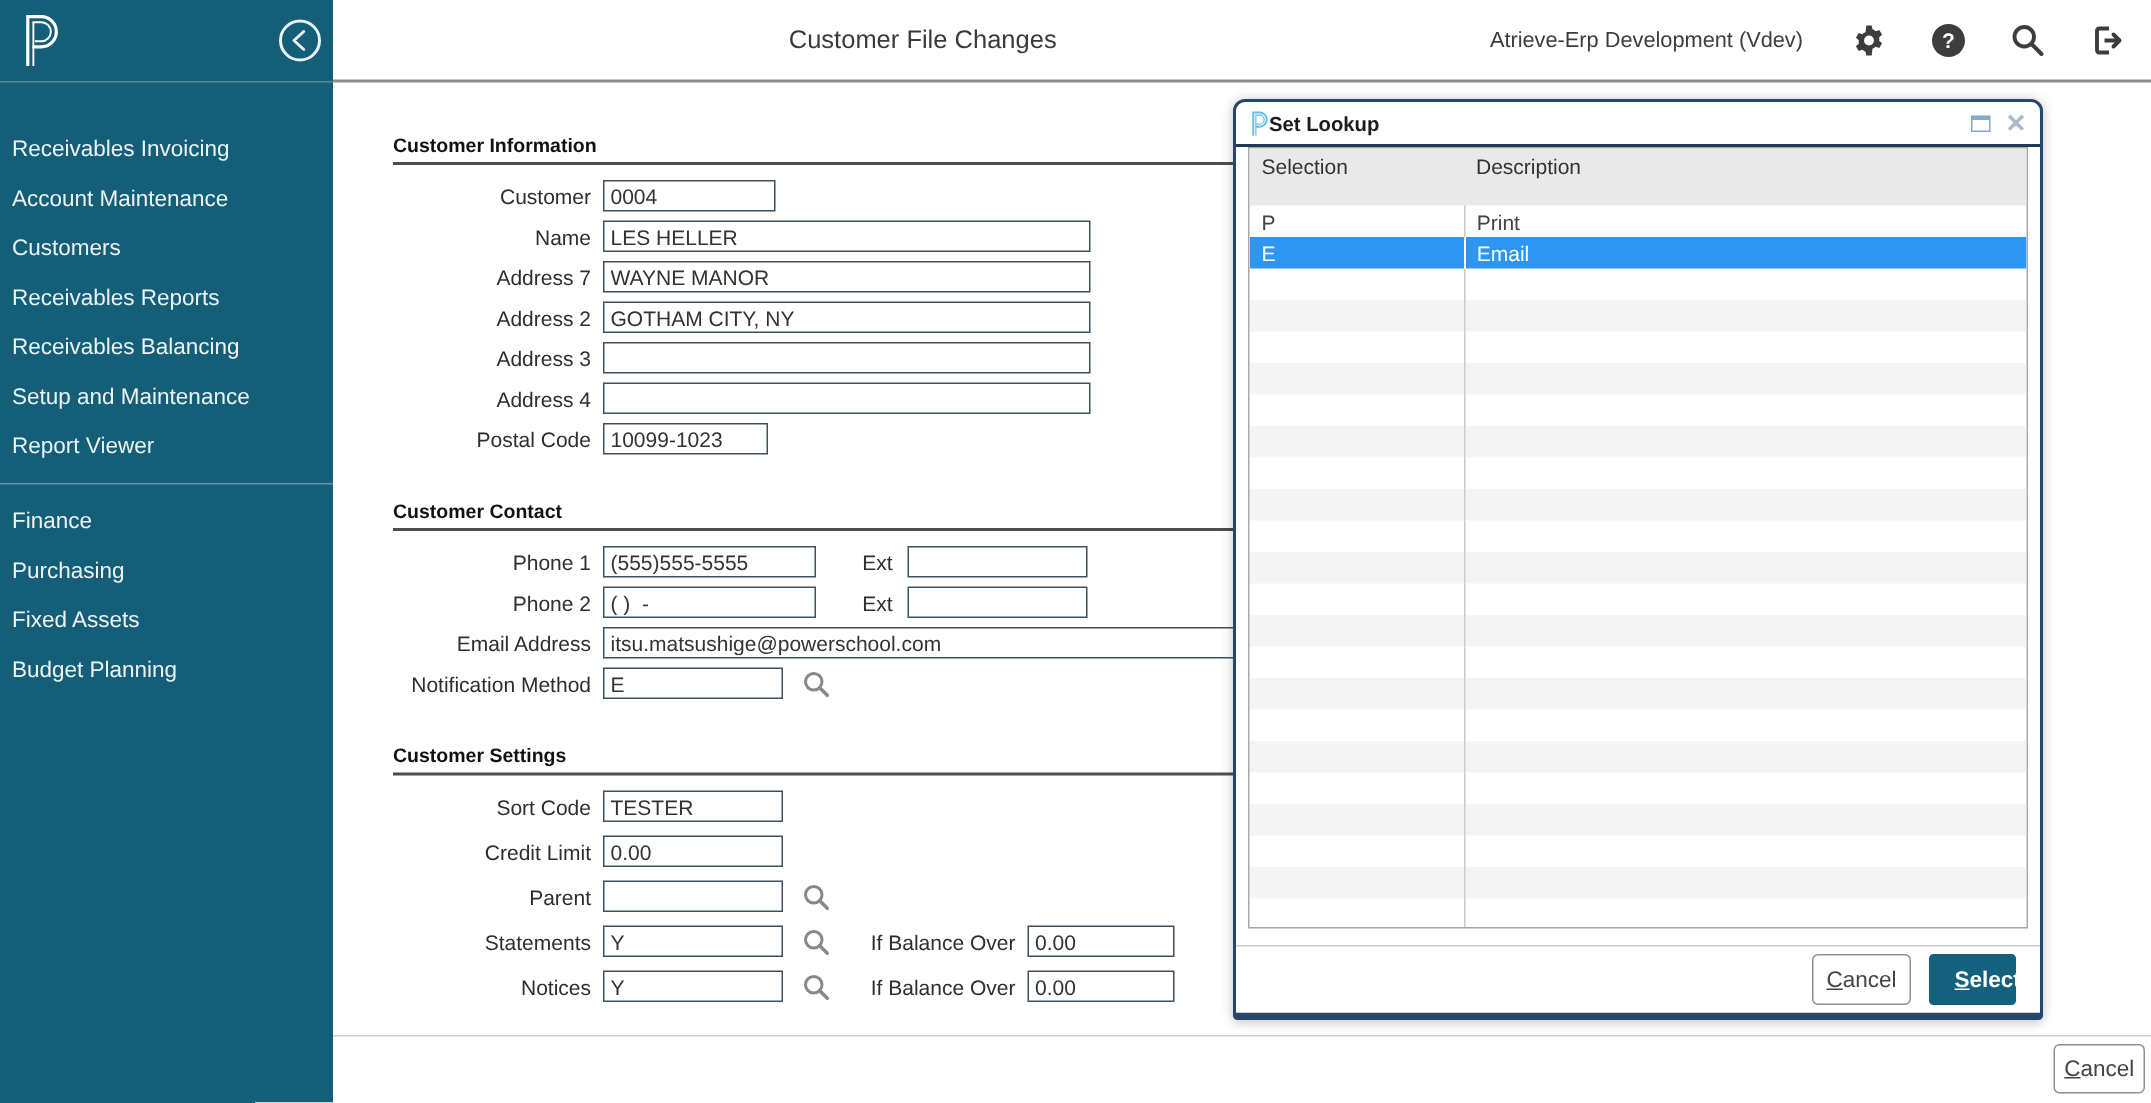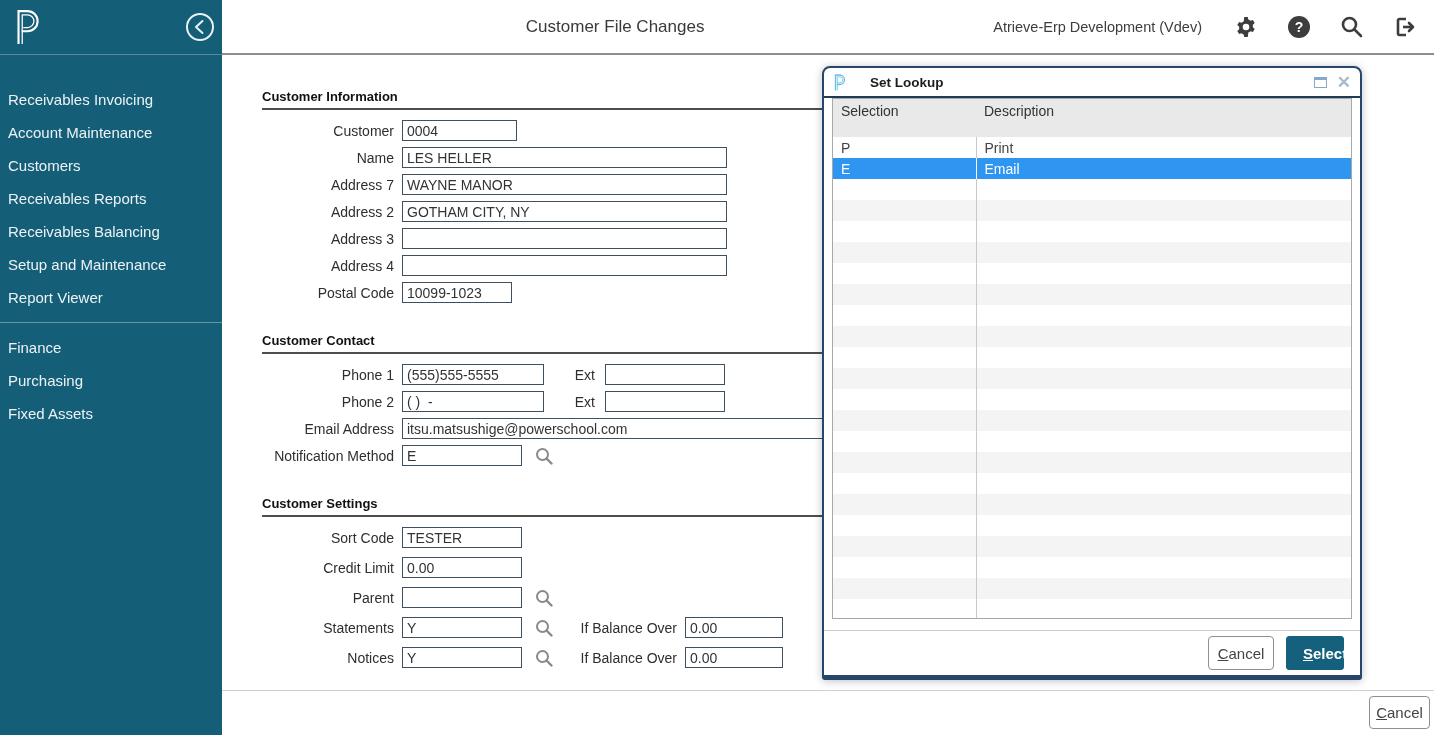--- a/index.html
+++ b/index.html
@@ -56,21 +56,21 @@
   .btn { border:1px solid #8F8F8F; border-radius:4px; background:#fff; color:#444;
          font-family:"Liberation Sans",sans-serif; font-size:15px; cursor:pointer; }
   .btn-label { display:block; }
   .btn-label::first-letter { text-decoration:underline; }
   .footer-cancel { position:absolute; right:4px; top:5px; width:61px; height:33px; }
 
   
   .modal { position:absolute; left:822px; top:66px; width:540px; height:614px; background:#fff;
            border:2px solid #26466B; border-bottom-width:5px; border-radius:8px 8px 3px 3px;
            box-shadow:0 1px 8px rgba(0,0,0,.25); z-index:10; }
-  .modal-titlebar { height:30px; display:flex; align-items:center; gap:24px; padding:0 9px;
+  .modal-titlebar { height:30px; display:flex; align-items:center; gap:0; padding:0 9px;
                     border-bottom:2px solid #203A55; cursor:move; }
   .modal-title { font-size:13.5px; font-weight:bold; color:#1C1C1C; }
   .modal-controls { margin-left:auto; display:flex; align-items:center; gap:10px; }
   .max-icon { width:13px; height:11px; border:1px solid #85A9CC; border-top:3px solid #85A9CC;
               display:inline-block; cursor:pointer; }
   .close-icon { color:#A9BCCE; font-size:17px; font-weight:bold; line-height:1; cursor:pointer; }
   .modal-table-wrap { margin:0 8px; border:1px solid #A8A8A8; height:521px; overflow:hidden; }
   table.lookup { width:100%; border-collapse:collapse; font-size:14px; table-layout:fixed; }
   table.lookup th { height:38px; background:#E9E9E9; font-weight:normal; color:#333;
                     text-align:left; vertical-align:top; padding:4px 0 0 8px; }
@@ -113,20 +113,21 @@
     <div class="sb-item">Account Maintenance</div>
     <div class="sb-item">Customers</div>
     <div class="sb-item">Receivables Reports</div>
     <div class="sb-item">Receivables Balancing</div>
     <div class="sb-item">Setup and Maintenance</div>
     <div class="sb-item">Report Viewer</div>
     <div class="sb-divider"></div>
     <div class="sb-item">Finance</div>
     <div class="sb-item">Purchasing</div>
     <div class="sb-item">Fixed Assets</div>
+    <div class="sb-item">Budget Planning</div>
   </div>
 </div>
 
 <div class="header">
   <div class="page-title">Customer File Changes</div>
   <div class="env-text">Atrieve-Erp Development (Vdev)</div>
   <div class="hdr-icons">
     <span class="hdr-icon">
       <svg width="24" height="24" viewBox="0 0 24 24" fill="#3D3D3D">
         <path fill-rule="evenodd" d="M10.2 2 h3.6 l.5 2.5 a7.6 7.6 0 0 1 2.2 1.3 l2.4-.8 1.8 3.1-1.9 1.7 a7.6 7.6 0 0 1 0 2.4 l1.9 1.7-1.8 3.1-2.4-.8 a7.6 7.6 0 0 1-2.2 1.3 L13.8 22 h-3.6 l-.5-2.5 a7.6 7.6 0 0 1-2.2-1.3 l-2.4.8-1.8-3.1 1.9-1.7 a7.6 7.6 0 0 1 0-2.4 L3.3 10.1 5.1 7 l2.4.8 a7.6 7.6 0 0 1 2.2-1.3 Z M12 8.7 a3.3 3.3 0 1 0 0 6.6 a3.3 3.3 0 0 0 0-6.6 Z"></path>

